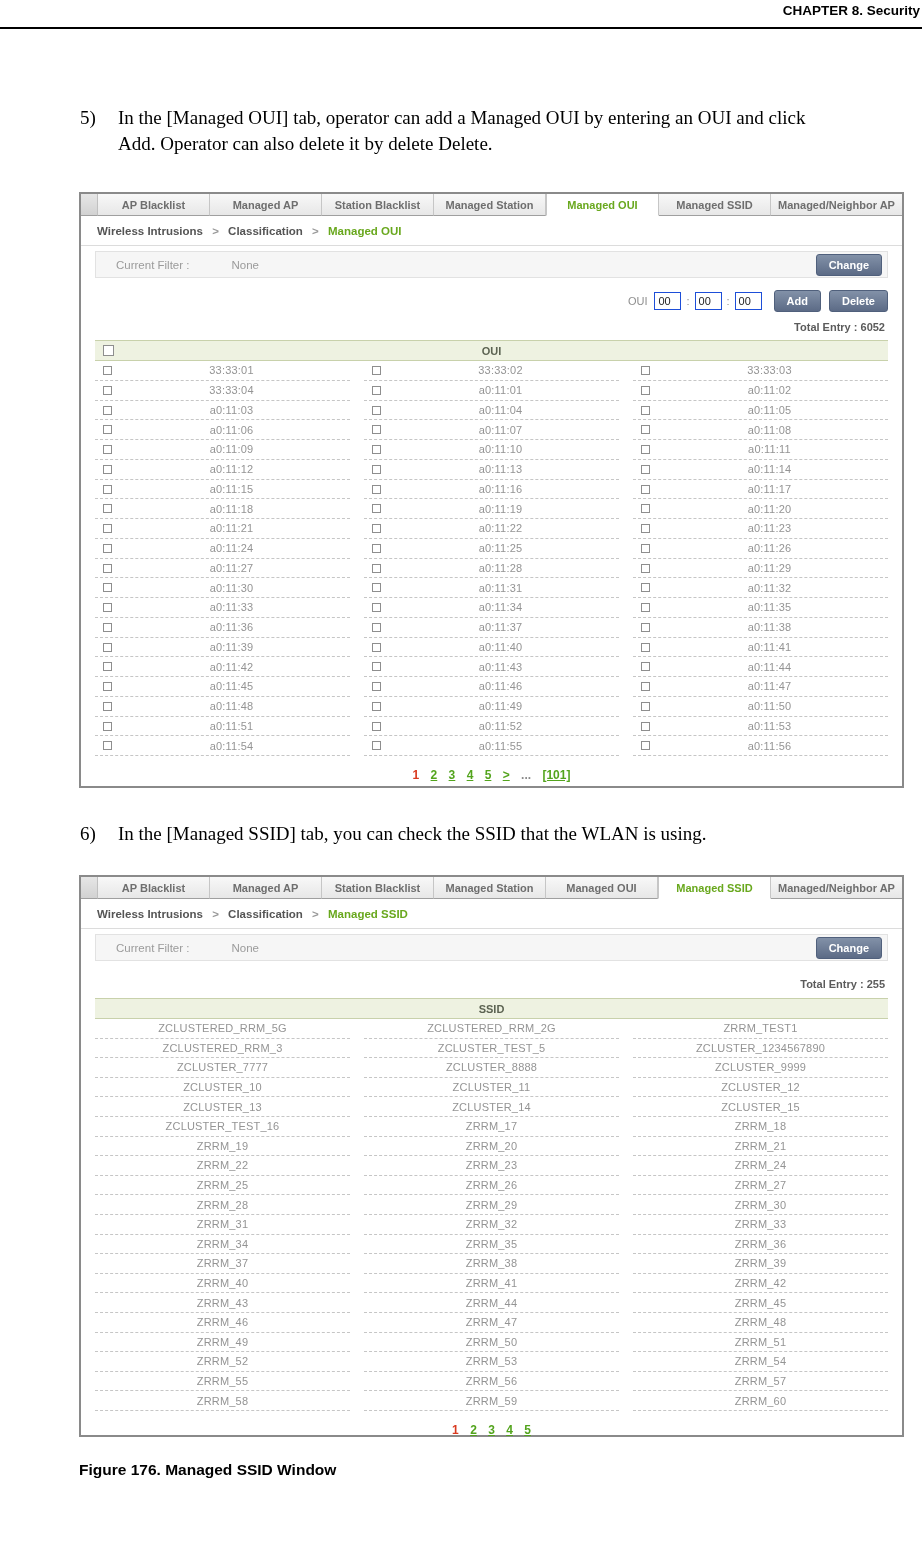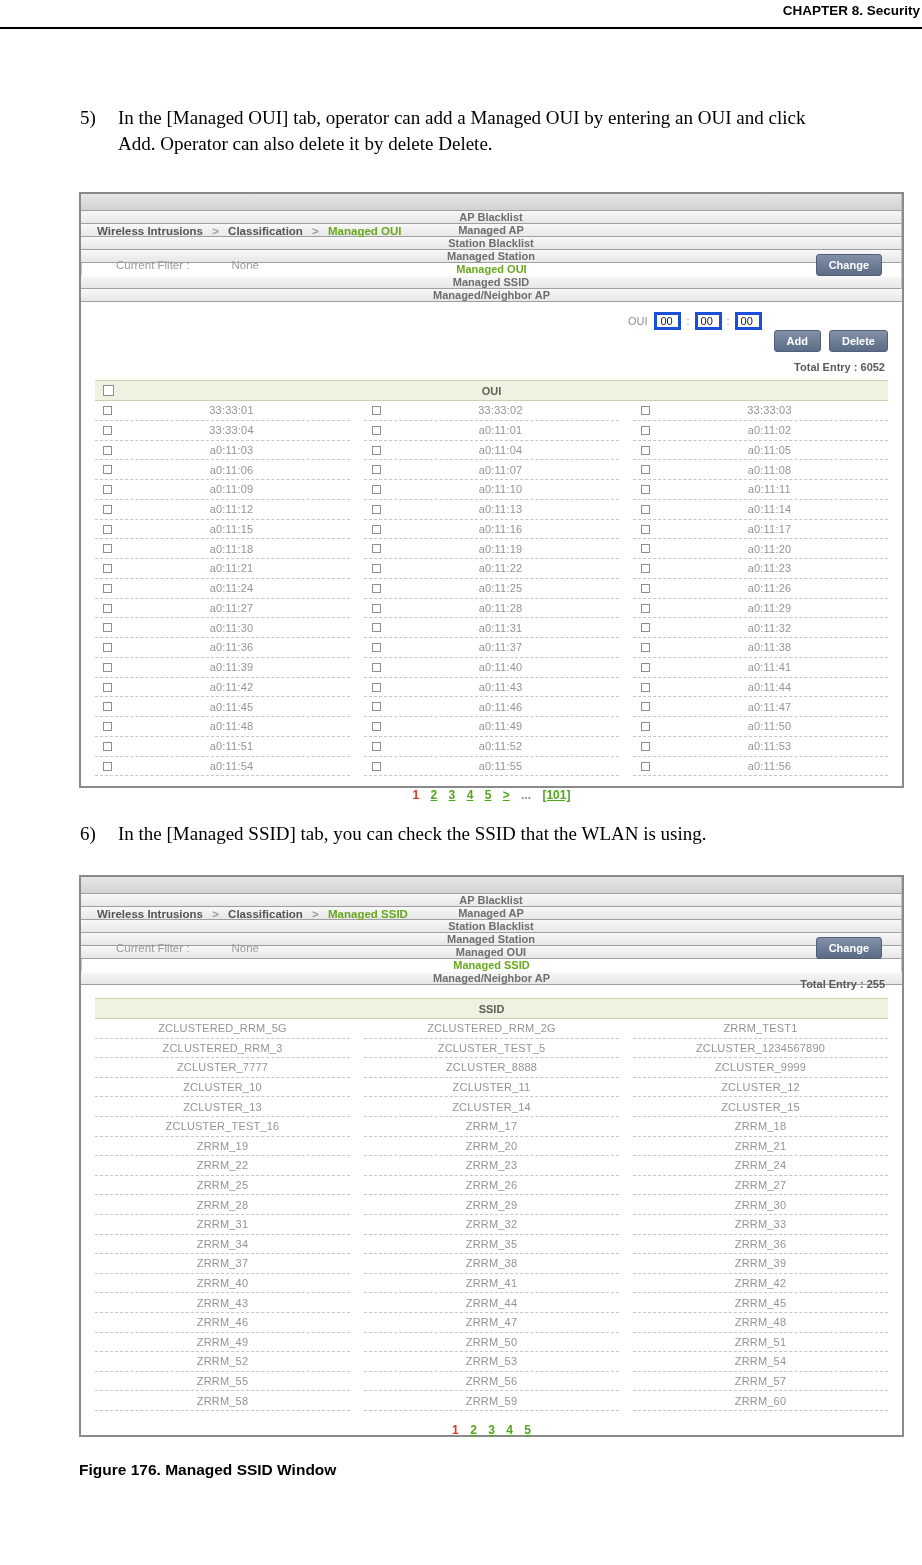--- a/index.html
+++ b/index.html
@@ -18,43 +18,43 @@
   #item5 { top:105px; }
   #item6 { top:821px; }
   .figure-caption { position:absolute; top:1461px; left:79px; width:825px; text-align:left; font:bold 15.5px "Liberation Sans", sans-serif; color:#000; }
 
   
   .shot { position:absolute; left:79px; width:825px; border:2px solid #8a8a8a; background:#fff; }
   #shot-oui { top:192px; height:596px; }
   #shot-ssid { top:875px; height:562px; }
 
   
-  .tabbar { display:flex; height:22px;flex-direction:column; }
+  .tabbar { display:flex; height:22px; }
   .tab-lead { flex:0 0 17px; background:linear-gradient(#e6e6e6,#d2d2d2); border-bottom:1px solid #9f9f9f; border-right:1px solid #c0c0c0; }
   .tab { flex:1 1 0; display:flex; align-items:center; justify-content:center; background:linear-gradient(#f8f8f8,#e7e7e7); border-right:1px solid #c6c6c6; border-bottom:1px solid #9f9f9f; font:bold 11px "Liberation Sans", sans-serif; color:#6e6e6e; cursor:pointer; white-space:nowrap; }
   .tab.last { flex:1.18 1 0; border-right:none; }
   .tab.active { background:#fff; color:#69a81e; border-bottom:1px solid #fff; border-left:1px solid #c6c6c6; }
 
   
   .breadcrumb { padding:9px 0 8px 16px; border-bottom:1px solid #dcdcdc; font:bold 11.5px "Liberation Sans", sans-serif; color:#555; }
   .breadcrumb .sep { color:#999; margin:0 6px; font-weight:bold; }
   .breadcrumb .current { color:#69a81e; }
 
   
   .filterbar { margin:5px 14px 12px 14px; height:27px; background:#f6f6f6; border:1px solid #e2e2e2; display:flex; align-items:center; padding:0 5px 0 20px; }
   .filter-label { font:11.5px "Liberation Sans", sans-serif; color:#9b9b9b; }
   .filter-value { font:11.5px "Liberation Sans", sans-serif; color:#9b9b9b; margin-left:42px; }
   .btn { margin-left:auto; background:linear-gradient(#8291a8,#5c6b86); border:1px solid #50607c; border-radius:3px; color:#fff; font:bold 11px "Liberation Sans", sans-serif; padding:4px 12px; cursor:pointer; }
 
   
   .oui-row { margin:11px 14px 0 14px; display:flex; align-items:center; justify-content:flex-end; }
   .oui-label { font:11px "Liberation Sans", sans-serif; color:#8f8f8f; margin-right:7px; }
-  .oui-input { width:27px; height:18px; border:3px solid #1d4ed8; font:11px "Liberation Sans", sans-serif; color:#222; padding:1px 3px; }
+  .oui-input { width:27px; height:18px; border:1px solid #1d4ed8; font:11px "Liberation Sans", sans-serif; color:#222; padding:1px 3px; }
   .colon { font:11px "Liberation Sans", sans-serif; color:#8f8f8f; margin:0 5px; }
-  .oui-row .btn { margin-left:12px;margin-top:40px; }
+  .oui-row .btn { margin-left:12px; }
   .oui-row .btn + .btn { margin-left:8px; }
 
   
   .total-entry { text-align:right; margin:9px 17px 0 0; font:bold 11px "Liberation Sans", sans-serif; color:#5b5b5b; }
   #shot-ssid .total-entry { margin-top:17px; }
 
   
   .table { margin:7px 14px 0 14px; }
   #shot-ssid .table { margin-top:8px; }
   .thead { position:relative; height:21px; background:#eef2e1; border-top:1px solid #c8d1ab; border-bottom:1px solid #c8d1ab; display:flex; align-items:center; justify-content:center; font:bold 11px "Liberation Sans", sans-serif; color:#5c6352; }
@@ -292,20 +292,34 @@
               <span class="cellval">a0:11:31</span>
             </div>
             <div class="tcell">
               <span class="cb"></span>
               <span class="cellval">a0:11:32</span>
             </div>
           </div>
           <div class="trow">
             <div class="tcell">
               <span class="cb"></span>
+              <span class="cellval">a0:11:33</span>
+            </div>
+            <div class="tcell">
+              <span class="cb"></span>
+              <span class="cellval">a0:11:34</span>
+            </div>
+            <div class="tcell">
+              <span class="cb"></span>
+              <span class="cellval">a0:11:35</span>
+            </div>
+          </div>
+          <div class="trow">
+            <div class="tcell">
+              <span class="cb"></span>
               <span class="cellval">a0:11:36</span>
             </div>
             <div class="tcell">
               <span class="cb"></span>
               <span class="cellval">a0:11:37</span>
             </div>
             <div class="tcell">
               <span class="cb"></span>
               <span class="cellval">a0:11:38</span>
             </div>

